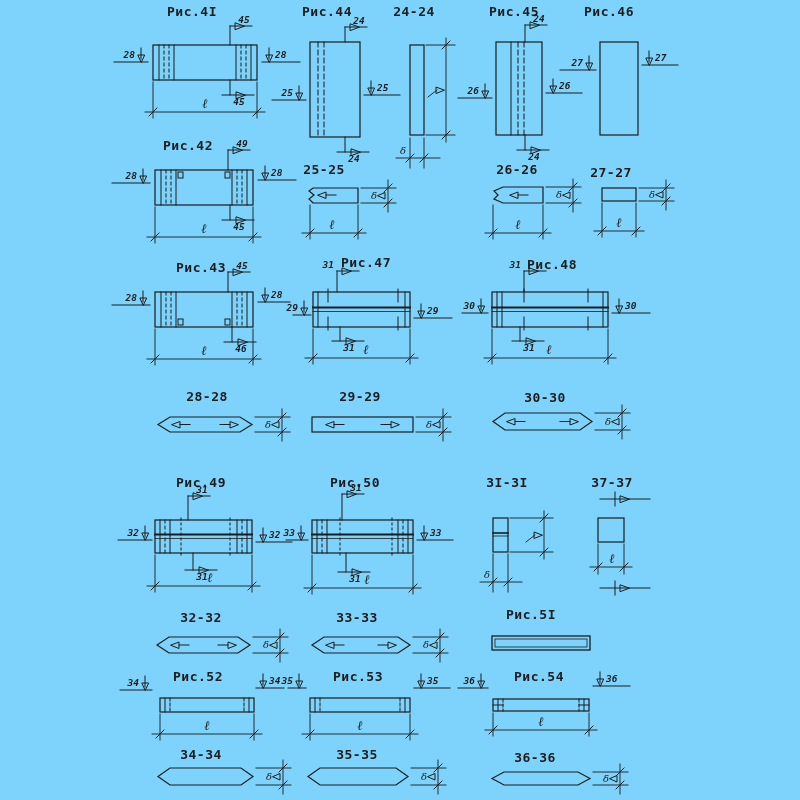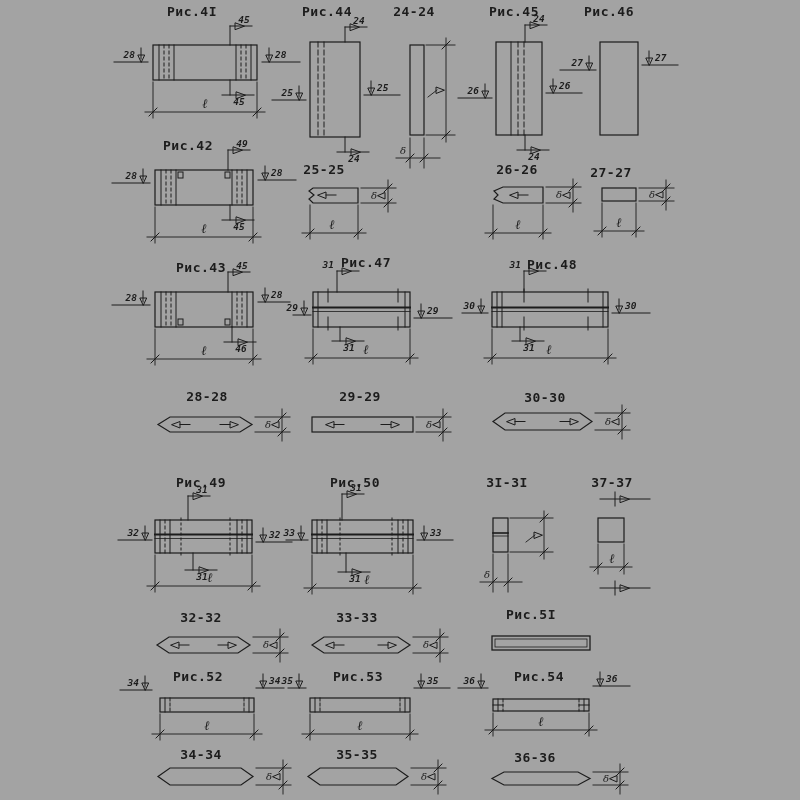--- a/index.html
+++ b/index.html
@@ -1,17 +1,17 @@
 <!DOCTYPE html>
 <html><head>
 <meta charset="utf-8">
 <title>Drawing sheet</title>
 <style>
   html,body{margin:0;padding:0;background:#ffffff;}
-  .sheet{position:relative;width:800px;height:800px;background:#a3a3a3;overflow:hidden;}
+  .sheet{position:relative;width:800px;height:800px;background:#7dd3fc;overflow:hidden;}
   svg{display:block;}
   text{fill:#1c1c1c;user-select:none;}
   .t{font:700 13px "DejaVu Sans Mono", monospace;letter-spacing:.5px;}
   .f{font:italic 700 9.5px "DejaVu Sans Mono", monospace;}
   .l{font:italic 13px "DejaVu Serif", serif;}
   .d{font:italic 10px "DejaVu Serif", serif;}
   line,rect,polygon,polyline,path{stroke:#1c1c1c;fill:none;stroke-linecap:square;}
 </style>
 </head>
 <body>

